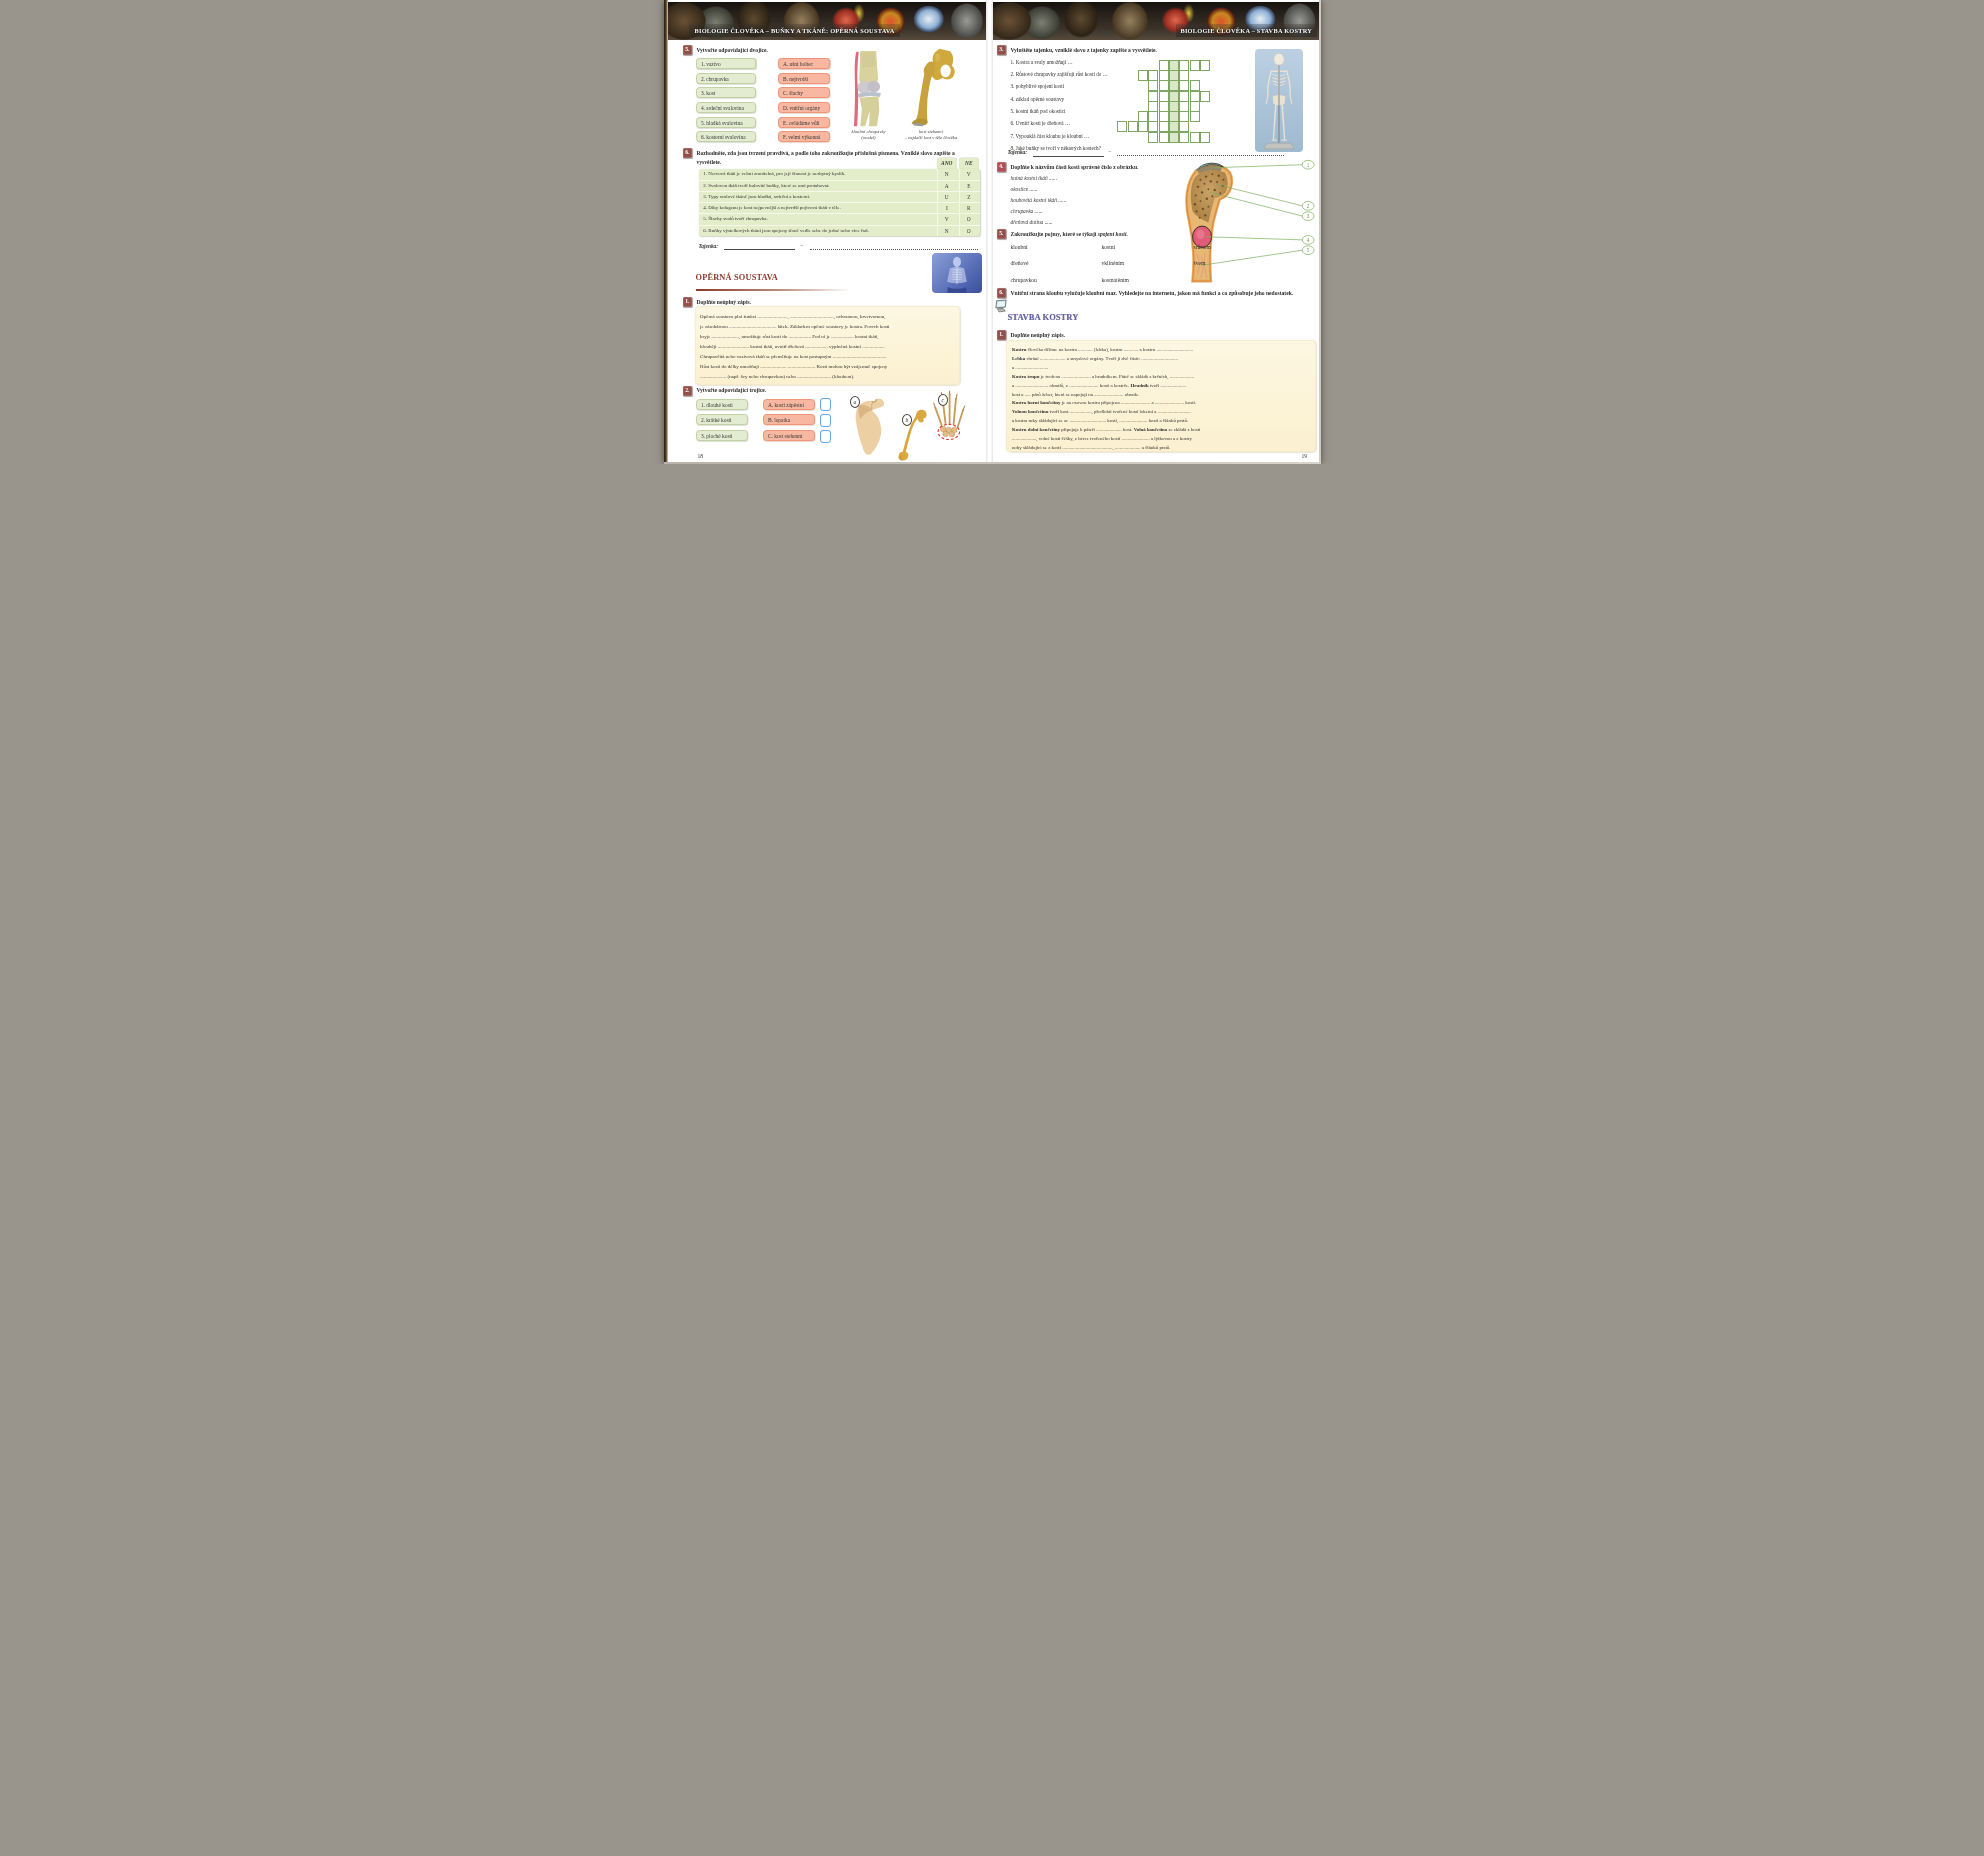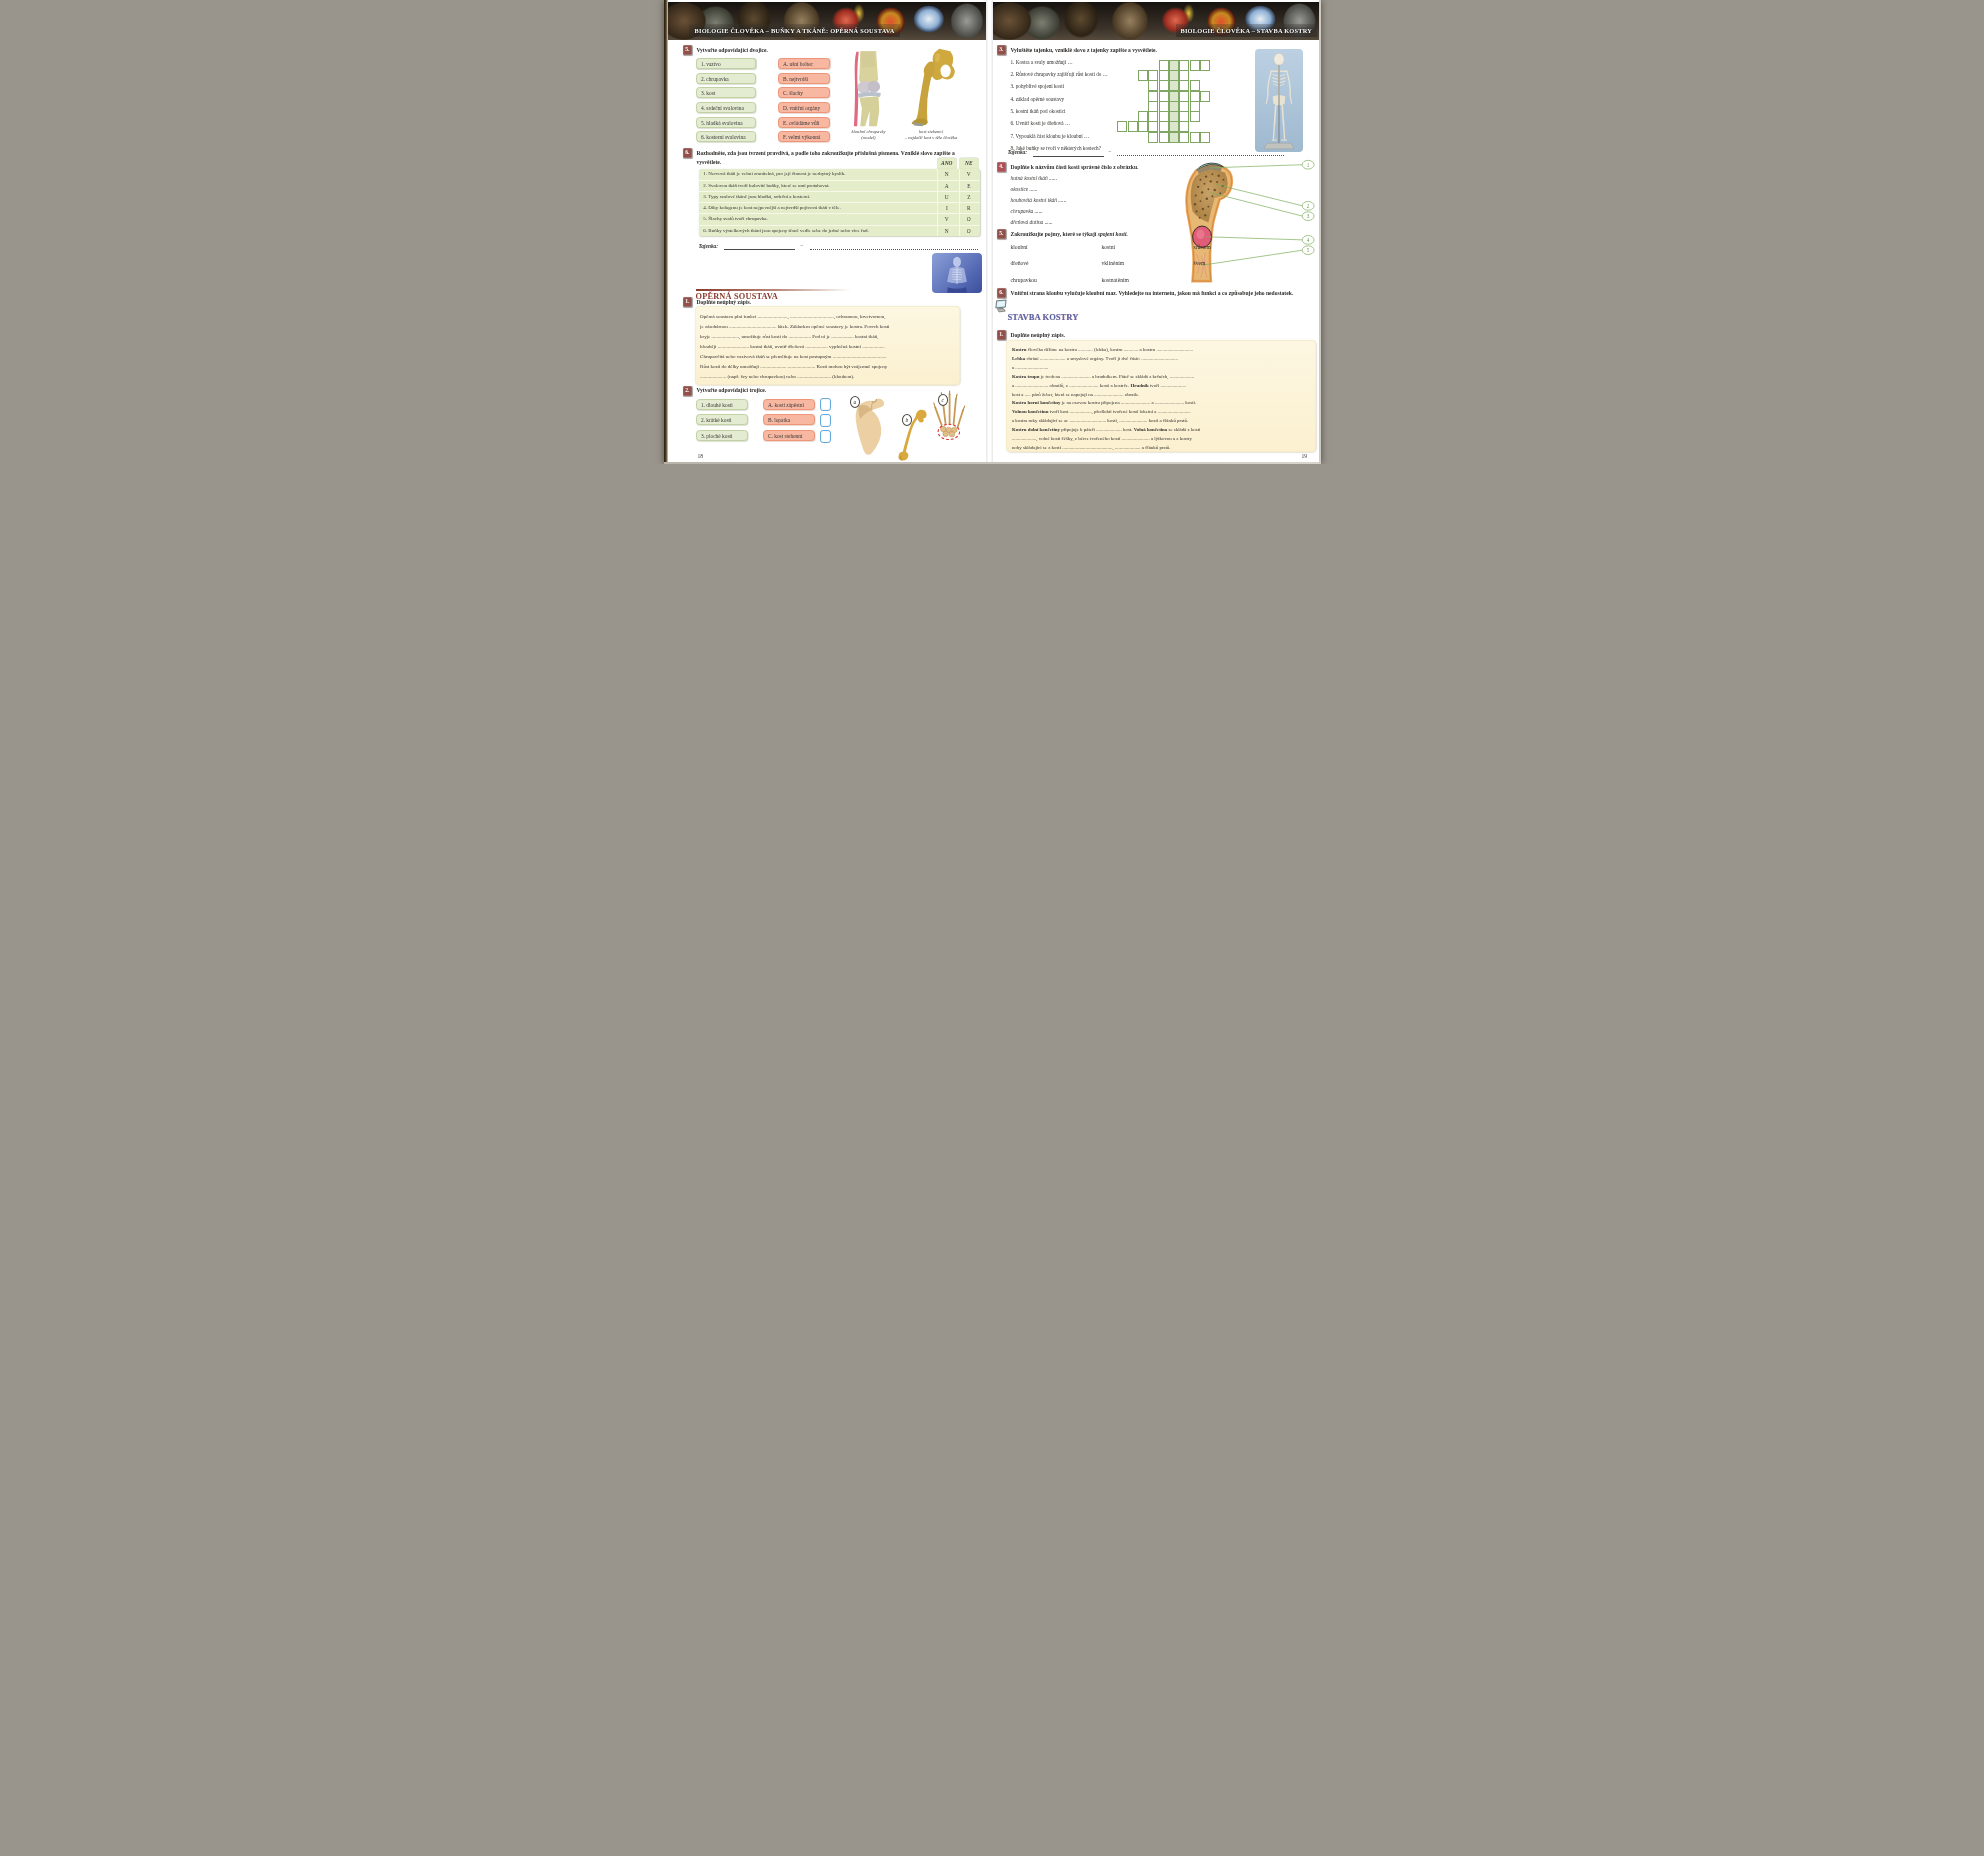--- a/index.html
+++ b/index.html
@@ -191,21 +191,21 @@
   <div class="figpanel" style="left:268px;top:253px;width:50px;height:40px;background:linear-gradient(135deg,#8ba0d6,#5166b2 70%,#3c4f9a);">
     <svg style="left:0;top:0;" width="50" height="40" viewBox="0 0 126 100">
       <ellipse cx="63" cy="22" rx="10" ry="13" fill="#c9d4f2" opacity=".85"></ellipse>
       <path d="M45 38 Q63 30 81 38 L88 72 Q63 80 38 72 Z" fill="#b9c6ea" opacity=".7"></path>
       <path d="M52 42 H74 M51 48 H75 M50 54 H76 M51 60 H75 M52 66 H74" stroke="#eef2fc" stroke-width="1.6" opacity=".8"></path>
       <line x1="63" y1="36" x2="63" y2="78" stroke="#eef2fc" stroke-width="2" opacity=".8"></line>
       <path d="M40 86 Q63 94 86 86 L88 100 L38 100 Z" fill="#31418a" opacity=".8"></path>
     </svg>
   </div>
 
-  <div class="sechead" style="left:32px;top:292px;color:#8a3a2c;">OPĚRNÁ SOUSTAVA</div>
+  <div class="sechead" style="left:32px;top:273px;color:#8a3a2c;">OPĚRNÁ SOUSTAVA</div>
   <div class="secrule" style="left:32px;top:289px;width:155px;background:linear-gradient(to right,#8a3a2c,#bb8e7e 55%,rgba(187,142,126,0));"></div>
 
   <div class="badge" style="left:19px;top:297px;">1.</div>
   <div class="extitle" style="left:33px;top:299px;">Doplňte neúplný zápis.</div>
   <div class="creambox" style="left:31px;top:306px;width:265px;height:79px;padding:6.4px 5.6px 0 5.6px;box-sizing:border-box;" id="fill-box-left">
       <div class="pline" style="line-height: 10px;">Opěrná soustava plní funkci ........................, ..................................., ochrannou, krvetvornou,</div>
       <div class="pline" style="line-height: 10px;">je zásobárnou ...................................... látek. Základem opěrné soustavy je kostra. Povrch kosti</div>
       <div class="pline" style="line-height: 10px;">kryje ......................, umožňuje růst kosti do .................. Pod ní je .................. kostní tkáň,</div>
       <div class="pline" style="line-height: 10px;">hlouběji ......................... kostní tkáň, uvnitř dřeňová .................. vyplněná kostní ..................</div>
       <div class="pline" style="line-height: 10px;">Chrupavčitá nebo vazivová tkáň se přeměňuje na kost postupným ...........................................</div>

